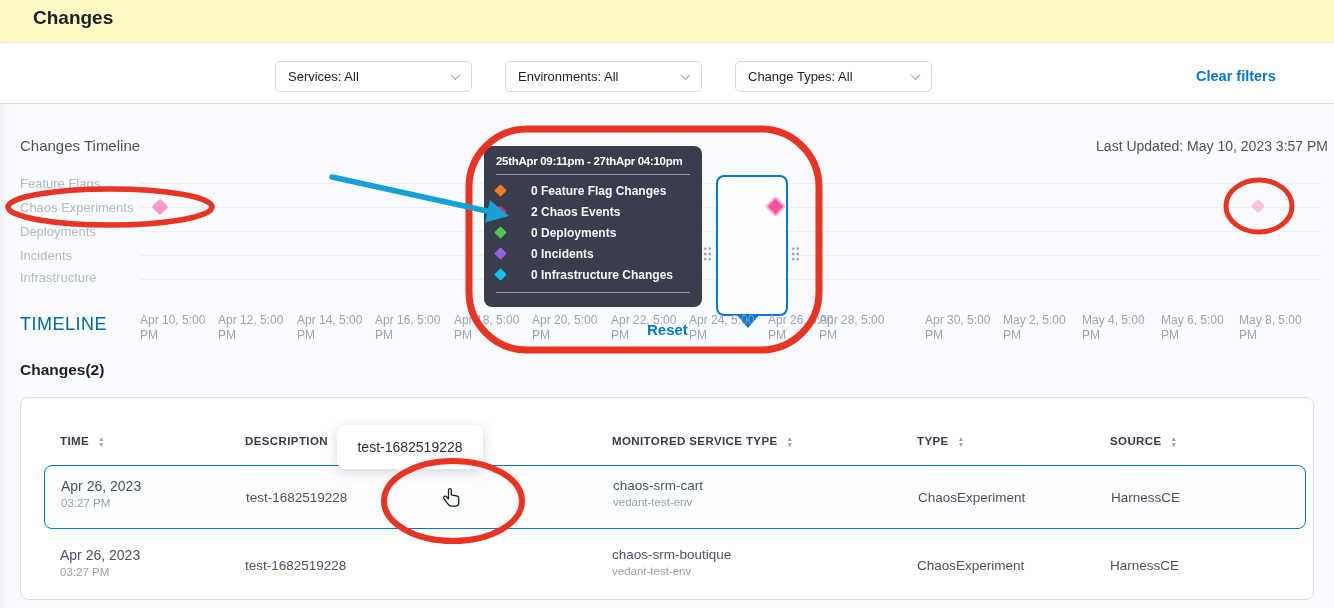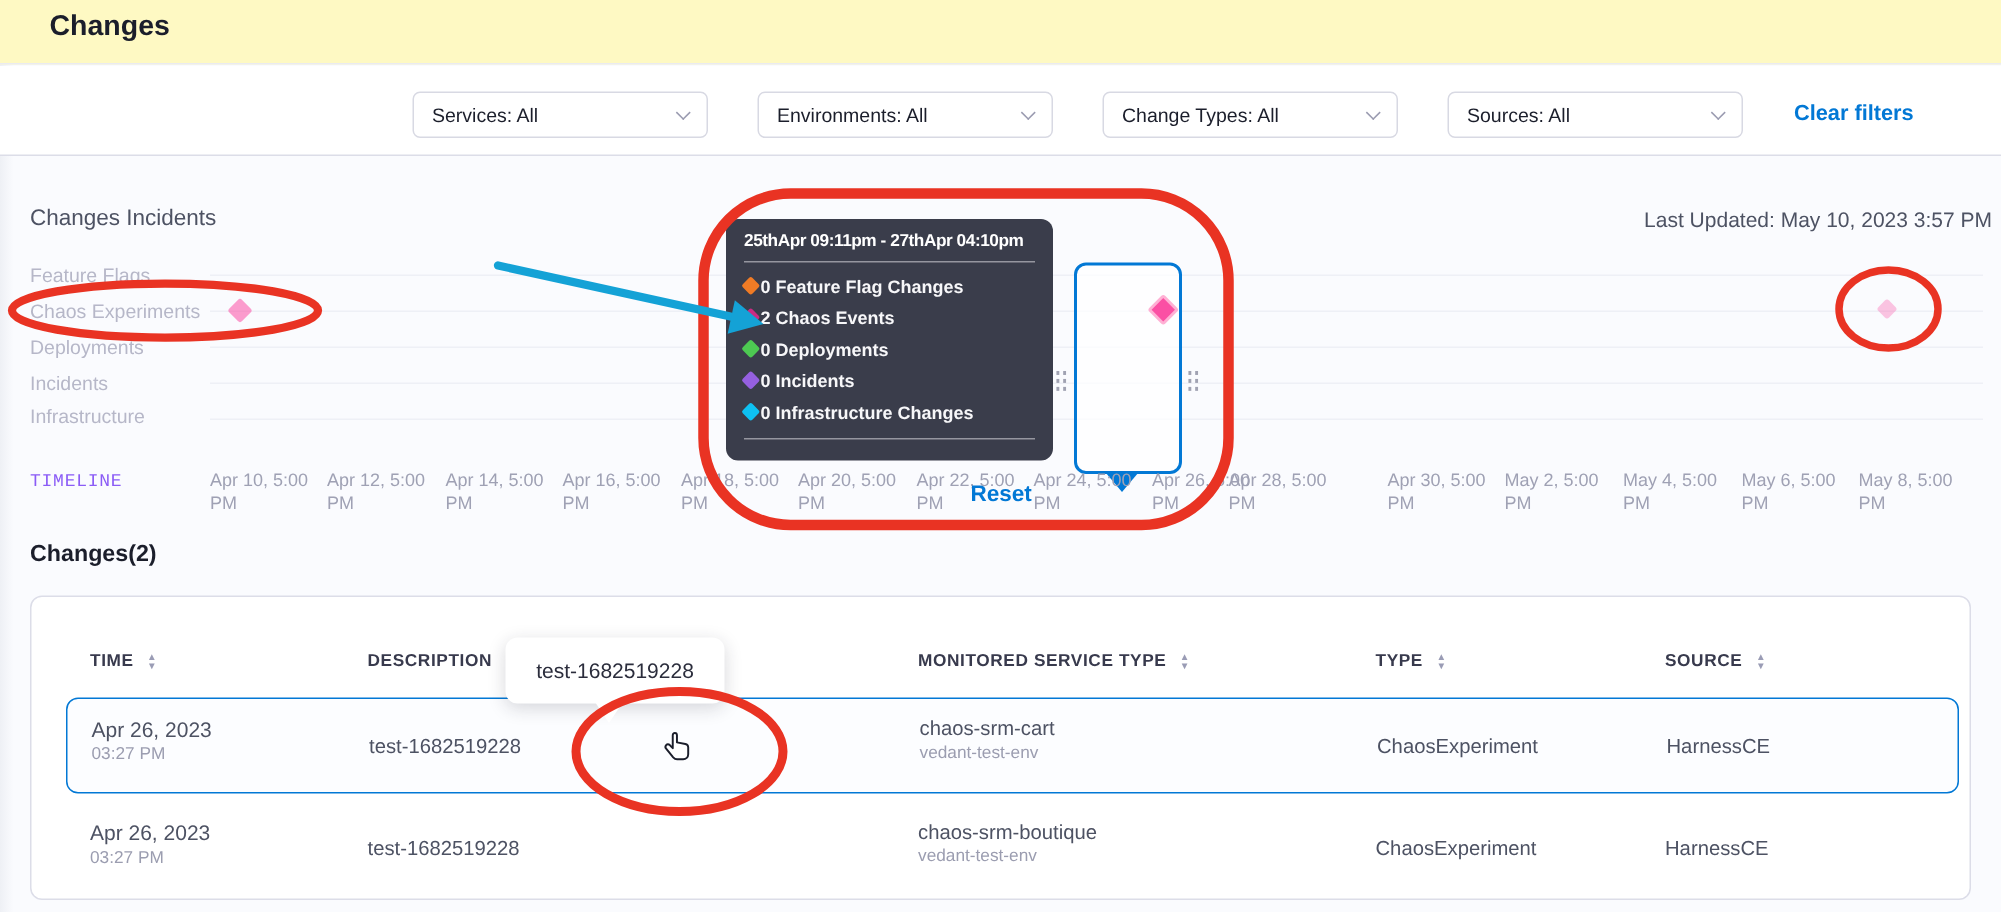--- a/index.html
+++ b/index.html
@@ -14,34 +14,34 @@
   .dropdown { position:absolute; top:17px; height:31px; display:flex; align-items:center; justify-content:space-between; padding:0 12px; background:#fff; border:1px solid #d8d9e3; border-radius:5px; font-size:13px; color:#1b1e2b; cursor:pointer; }
   .chev { width:7px; height:7px; border-right:1.6px solid #9a9bb0; border-bottom:1.6px solid #9a9bb0; transform:rotate(45deg) translate(-1px,-1px); }
   .clear-filters { position:absolute; left:1196px; top:24px; font-size:14.5px; font-weight:700; color:#0278d5; cursor:pointer; }
 
   
   .tl-title { position:absolute; left:20px; top:137px; font-size:15px; color:#4d5263; }
   .tl-updated { position:absolute; right:6px; top:138px; font-size:14px; color:#4d5263; }
   .tl-row-label { position:absolute; left:20px; font-size:13px; color:#b6b7c8; }
   .tl-row-line { position:absolute; left:140px; right:12px; height:1px; background:#eef0f6; }
   .diamond { position:absolute; transform:rotate(45deg); border-radius:2px; }
-  .tl-axis-label { position:absolute; left:20px; top:314px; font-size:12px; color:#8b5cf6; letter-spacing:.5px;font-family:Liberation Mono, monospace; }
+  .tl-axis-label { position:absolute; left:20px; top:314px; font-size:18px; color:#0369a1; letter-spacing:.5px; }
   .tick { position:absolute; top:313px; width:82px; font-size:12px; color:#9fa1b4; line-height:15px; }
   .reset-link { position:absolute; left:647px; top:321px; font-size:15px; font-weight:700; color:#0278d5; cursor:pointer; }
 
   
   .brush { position:absolute; left:716px; top:175px; width:72px; height:141px; border:2px solid #0278d5; border-radius:8px; background:rgba(255,255,255,.72); cursor:move; }
   .grip { position:absolute; width:9px; height:16px; background-image:radial-gradient(#a0a2b2 1.1px, transparent 1.2px); background-size:4.5px 5.3px; cursor:ew-resize; }
   .brush-caret { position:absolute; left:737px; top:315px; width:0; height:0; border-left:11px solid transparent; border-right:11px solid transparent; border-top:13px solid #0278d5; }
 
   
   .dark-tip { position:absolute; left:484px; top:146px; width:218px; height:161px; background:#3a3d4b; border-radius:8px; padding:9px 12px 6px; z-index:3; }
   .dark-tip-header { font-size:11.5px; letter-spacing:-.3px; font-weight:700; color:#ffffff; white-space:nowrap; }
   .dark-tip hr { border:none; border-top:1px solid #95969f; margin:7px 0 5px; }
-  .dark-tip-item { display:flex; align-items:center; gap:2px; height:21px; font-size:12px; font-weight:700; color:#f7f7f9; white-space:nowrap; }
+  .dark-tip-item { display:flex; align-items:center; gap:26px; height:21px; font-size:12px; font-weight:700; color:#f7f7f9; white-space:nowrap; }
   .dark-tip-item .bullet { width:9px; height:9px; transform:rotate(45deg); border-radius:1.5px; flex:0 0 auto; }
 
   
   .changes-title { position:absolute; left:20px; top:361px; font-size:15.5px; font-weight:700; color:#1b1e2b; }
   .table-card { position:absolute; left:20px; top:397px; width:1294px; height:203px; background:#fff; border:1px solid #dcdde8; border-radius:8px; }
   .th { position:absolute; top:435px; display:flex; align-items:center; gap:9px; font-size:11.5px; font-weight:700; color:#383a4d; letter-spacing:.4px; cursor:pointer; z-index:2; }
   .sort { display:inline-flex; flex-direction:column; font-size:6.5px; color:#9a9cb5; line-height:5px; gap:1px; }
   .t-row { position:absolute; left:44px; width:1262px; border-radius:8px; cursor:pointer;padding-left:24px; }
   .t-row.selected { top:465px; height:64px; border:1.6px solid #0278d5; background:#fcfdff; }
   .t-row.plain { top:536px; height:60px; background:#fff; }
@@ -71,28 +71,24 @@
       <span class="chev"></span>
     </div>
     <div class="dropdown" style="left:505px;width:197px;">
       <span>Environments: All</span>
       <span class="chev"></span>
     </div>
     <div class="dropdown" style="left:735px;width:197px;gap:28px;">
       <span>Change Types: All</span>
       <span class="chev"></span>
     </div>
-    <div class="dropdown" style="left:965px;width:197px;">
-      <span>Sources: All</span>
-      <span class="chev"></span>
-    </div>
     <div class="clear-filters">Clear filters</div>
   </div>
 
-  <div class="tl-title">Changes Incidents</div>
+  <div class="tl-title">Changes Timeline</div>
   <div class="tl-updated">Last Updated: May 10, 2023 3:57 PM</div>
 
   <div class="tl-row-line" style="top:183px"></div>
   <div class="tl-row-line" style="top:207px"></div>
   <div class="tl-row-line" style="top:231px"></div>
   <div class="tl-row-line" style="top:255px"></div>
   <div class="tl-row-line" style="top:279px"></div>
 
   <div class="tl-row-label" style="top:176px">Feature Flags</div>
   <div class="tl-row-label" style="top:200px">Chaos Experiments</div>

